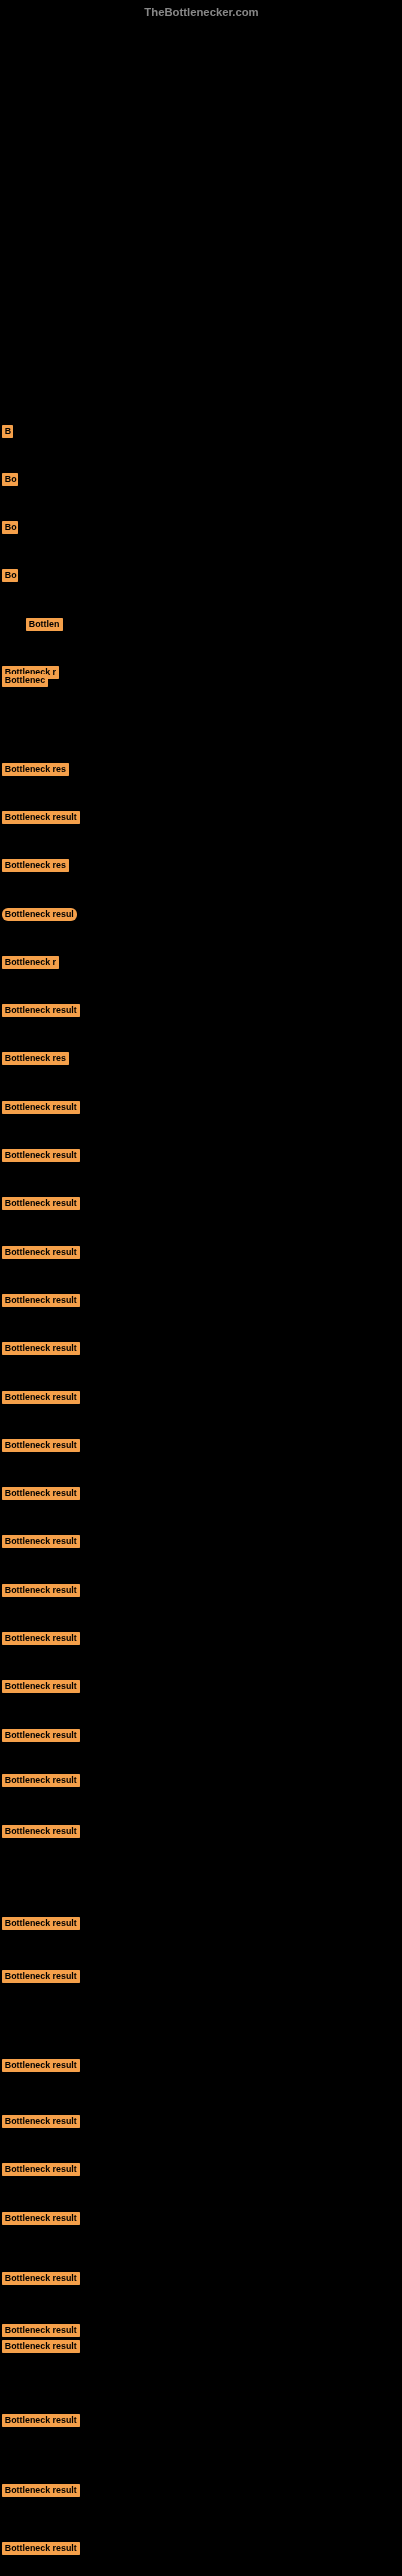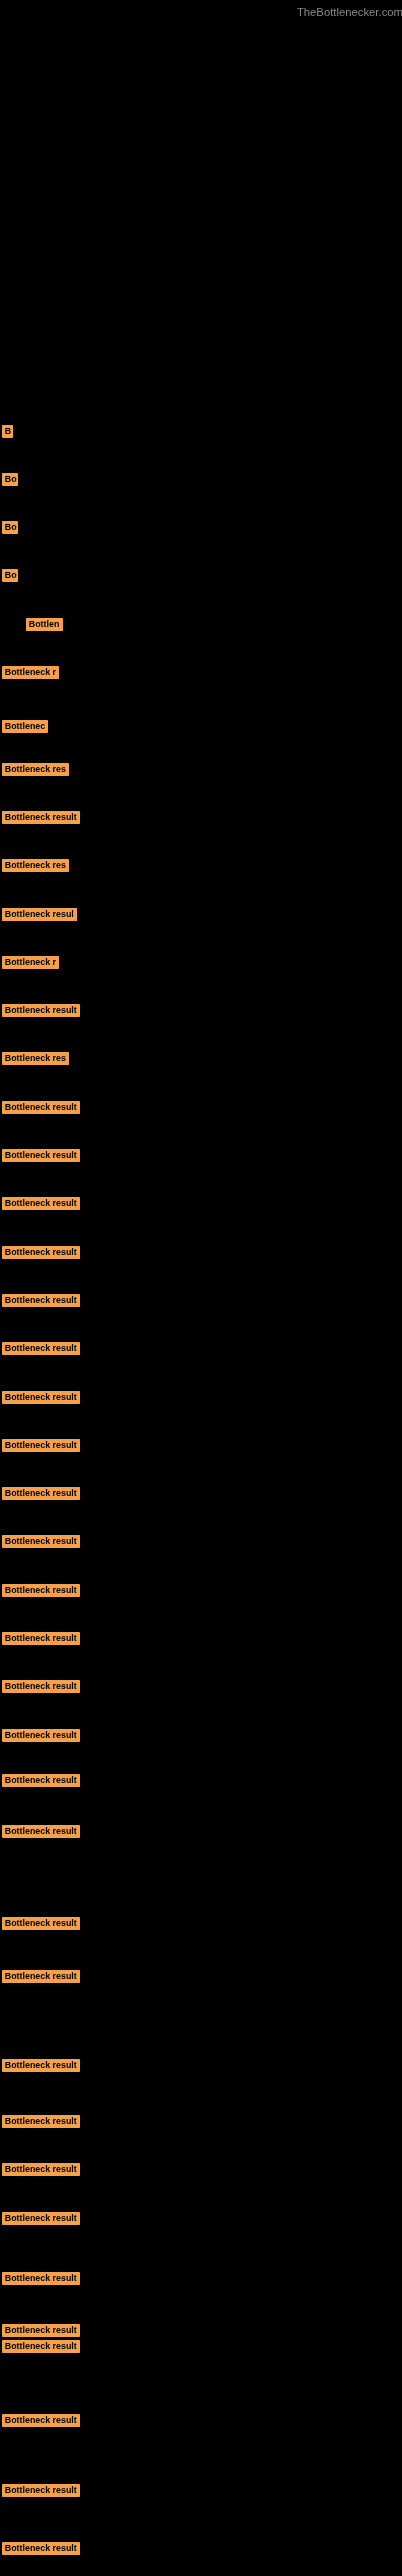--- a/index.html
+++ b/index.html
@@ -12,42 +12,43 @@
       background-color: #000000;
       width: 403px;
       min-height: 2576px;
       font-family: Arial, sans-serif;
       position: relative;
     }
 
     .site-title {
       color: #888888;
       font-size: 11.3px;
-      text-align: right;
+      text-align: center;
       padding-top: 6.4px;
       padding-bottom: 3.2px;
+      font-weight: bold;
     }
   </style>
 </head>
 <body>
 
 <div class="site-title">TheBottlenecker.com</div>
 
 <div style="position: relative; width: 403px; height: 2576px;">
 <div style="position: absolute; top: 403px; left: 1.6px;"><span style="background-color: rgb(245, 160, 74); color: rgb(0, 0, 0); font-size: 8.9px; font-weight: bold; display: inline-block; padding: 1.6px 3.2px; border-radius: 0.8px; white-space: nowrap; overflow: hidden; max-width: 11.3px; min-width: 3.2px; min-height: 11.3px;">B</span></div>
     <div style="position: absolute; top: 451px; left: 1.6px;"><span style="background-color: rgb(245, 160, 74); color: rgb(0, 0, 0); font-size: 8.9px; font-weight: bold; display: inline-block; padding: 1.6px 3.2px; border-radius: 0.8px; white-space: nowrap; overflow: hidden; max-width: 16px; min-width: 3.2px; min-height: 11.3px;">Bo</span></div>
     <div style="position: absolute; top: 499px; left: 1.6px;"><span style="background-color: rgb(245, 160, 74); color: rgb(0, 0, 0); font-size: 8.9px; font-weight: bold; display: inline-block; padding: 1.6px 3.2px; border-radius: 0.8px; white-space: nowrap; overflow: hidden; max-width: 16px; min-width: 3.2px; min-height: 11.3px;">Bo</span></div>
     <div style="position: absolute; top: 547px; left: 1.6px;"><span style="background-color: rgb(245, 160, 74); color: rgb(0, 0, 0); font-size: 8.9px; font-weight: bold; display: inline-block; padding: 1.6px 3.2px; border-radius: 0.8px; white-space: nowrap; overflow: hidden; max-width: 16px; min-width: 3.2px; min-height: 11.3px;">Bo</span></div>
     <div style="position: absolute; top: 596px; left: 1.6px; padding-left: 24px;"><span style="background-color: rgb(245, 160, 74); color: rgb(0, 0, 0); font-size: 8.9px; font-weight: bold; display: inline-block; padding: 1.6px 3.2px; border-radius: 0.8px; white-space: nowrap; overflow: hidden; max-width: 42px; min-width: 3.2px; min-height: 11.3px;">Bottlen</span></div>
     <div style="position: absolute; top: 644px; left: 1.6px;"><span style="background-color: rgb(245, 160, 74); color: rgb(0, 0, 0); font-size: 8.9px; font-weight: bold; display: inline-block; padding: 1.6px 3.2px; border-radius: 0.8px; white-space: nowrap; overflow: hidden; max-width: 63px; min-width: 3.2px; min-height: 11.3px;">Bottleneck r</span></div>
-    <div style="position: absolute; top: 698px; left: 1.6px;"><span style="background-color: rgb(245, 160, 74); color: rgb(0, 0, 0); font-size: 8.9px; font-weight: bold; display: inline-block; padding: 1.6px 3.2px; border-radius: 0.8px; white-space: nowrap; overflow: hidden; max-width: 53px; min-width: 3.2px; min-height: 11.3px;">Bottlenec</span></div>
+    <div style="position: absolute; top: 652px; left: 1.6px;"><span style="background-color: rgb(245, 160, 74); color: rgb(0, 0, 0); font-size: 8.9px; font-weight: bold; display: inline-block; padding: 1.6px 3.2px; border-radius: 0.8px; white-space: nowrap; overflow: hidden; max-width: 53px; min-width: 3.2px; min-height: 11.3px;">Bottlenec</span></div>
     <div style="position: absolute; top: 741px; left: 1.6px;"><span style="background-color: rgb(245, 160, 74); color: rgb(0, 0, 0); font-size: 8.9px; font-weight: bold; display: inline-block; padding: 1.6px 3.2px; border-radius: 0.8px; white-space: nowrap; overflow: hidden; max-width: 72px; min-width: 3.2px; min-height: 11.3px;">Bottleneck res</span></div>
     <div style="position: absolute; top: 789px; left: 1.6px;"><span style="background-color: rgb(245, 160, 74); color: rgb(0, 0, 0); font-size: 8.9px; font-weight: bold; display: inline-block; padding: 1.6px 3.2px; border-radius: 0.8px; white-space: nowrap; overflow: hidden; max-width: 89px; min-width: 3.2px; min-height: 11.3px;">Bottleneck result</span></div>
     <div style="position: absolute; top: 837px; left: 1.6px;"><span style="background-color: rgb(245, 160, 74); color: rgb(0, 0, 0); font-size: 8.9px; font-weight: bold; display: inline-block; padding: 1.6px 3.2px; border-radius: 0.8px; white-space: nowrap; overflow: hidden; max-width: 72px; min-width: 3.2px; min-height: 11.3px;">Bottleneck res</span></div>
-    <div style="position: absolute; top: 886px; left: 1.6px;"><span style="background-color: rgb(245, 160, 74); color: rgb(0, 0, 0); font-size: 8.9px; font-weight: bold; display: inline-block; padding: 1.6px 3.2px; border-radius: 0; white-space: nowrap; overflow: hidden; max-width: 84px; min-width: 3.2px; min-height: 11.3px;">Bottleneck resul</span></div>
+    <div style="position: absolute; top: 886px; left: 1.6px;"><span style="background-color: rgb(245, 160, 74); color: rgb(0, 0, 0); font-size: 8.9px; font-weight: bold; display: inline-block; padding: 1.6px 3.2px; border-radius: 6px; white-space: nowrap; overflow: hidden; max-width: 84px; min-width: 3.2px; min-height: 11.3px;">Bottleneck resul</span></div>
     <div style="position: absolute; top: 934px; left: 1.6px;"><span style="background-color: rgb(245, 160, 74); color: rgb(0, 0, 0); font-size: 8.9px; font-weight: bold; display: inline-block; padding: 1.6px 3.2px; border-radius: 0.8px; white-space: nowrap; overflow: hidden; max-width: 63px; min-width: 3.2px; min-height: 11.3px;">Bottleneck r</span></div>
     <div style="position: absolute; top: 982px; left: 1.6px;"><span style="background-color: rgb(245, 160, 74); color: rgb(0, 0, 0); font-size: 8.9px; font-weight: bold; display: inline-block; padding: 1.6px 3.2px; border-radius: 0.8px; white-space: nowrap; overflow: hidden; max-width: 93px; min-width: 3.2px; min-height: 11.3px;">Bottleneck result</span></div>
     <div style="position: absolute; top: 1030px; left: 1.6px;"><span style="background-color: rgb(245, 160, 74); color: rgb(0, 0, 0); font-size: 8.9px; font-weight: bold; display: inline-block; padding: 1.6px 3.2px; border-radius: 0.8px; white-space: nowrap; overflow: hidden; max-width: 79px; min-width: 3.2px; min-height: 11.3px;">Bottleneck res</span></div>
     <div style="position: absolute; top: 1079px; left: 1.6px;"><span style="background-color: rgb(245, 160, 74); color: rgb(0, 0, 0); font-size: 8.9px; font-weight: bold; display: inline-block; padding: 1.6px 3.2px; border-radius: 0.8px; white-space: nowrap; overflow: hidden; max-width: 93px; min-width: 3.2px; min-height: 11.3px;">Bottleneck result</span></div>
     <div style="position: absolute; top: 1127px; left: 1.6px;"><span style="background-color: rgb(245, 160, 74); color: rgb(0, 0, 0); font-size: 8.9px; font-weight: bold; display: inline-block; padding: 1.6px 3.2px; border-radius: 0.8px; white-space: nowrap; overflow: hidden; max-width: 93px; min-width: 3.2px; min-height: 11.3px;">Bottleneck result</span></div>
     <div style="position: absolute; top: 1175px; left: 1.6px;"><span style="background-color: rgb(245, 160, 74); color: rgb(0, 0, 0); font-size: 8.9px; font-weight: bold; display: inline-block; padding: 1.6px 3.2px; border-radius: 0.8px; white-space: nowrap; overflow: hidden; max-width: 105px; min-width: 3.2px; min-height: 11.3px;">Bottleneck result</span></div>
     <div style="position: absolute; top: 1224px; left: 1.6px;"><span style="background-color: rgb(245, 160, 74); color: rgb(0, 0, 0); font-size: 8.9px; font-weight: bold; display: inline-block; padding: 1.6px 3.2px; border-radius: 0.8px; white-space: nowrap; overflow: hidden; max-width: 105px; min-width: 3.2px; min-height: 11.3px;">Bottleneck result</span></div>
     <div style="position: absolute; top: 1272px; left: 1.6px;"><span style="background-color: rgb(245, 160, 74); color: rgb(0, 0, 0); font-size: 8.9px; font-weight: bold; display: inline-block; padding: 1.6px 3.2px; border-radius: 0.8px; white-space: nowrap; overflow: hidden; max-width: 111px; min-width: 3.2px; min-height: 11.3px;">Bottleneck result</span></div>
     <div style="position: absolute; top: 1320px; left: 1.6px;"><span style="background-color: rgb(245, 160, 74); color: rgb(0, 0, 0); font-size: 8.9px; font-weight: bold; display: inline-block; padding: 1.6px 3.2px; border-radius: 0.8px; white-space: nowrap; overflow: hidden; max-width: 111px; min-width: 3.2px; min-height: 11.3px;">Bottleneck result</span></div>
     <div style="position: absolute; top: 1369px; left: 1.6px;"><span style="background-color: rgb(245, 160, 74); color: rgb(0, 0, 0); font-size: 8.9px; font-weight: bold; display: inline-block; padding: 1.6px 3.2px; border-radius: 0.8px; white-space: nowrap; overflow: hidden; max-width: 117px; min-width: 3.2px; min-height: 11.3px;">Bottleneck result</span></div>

